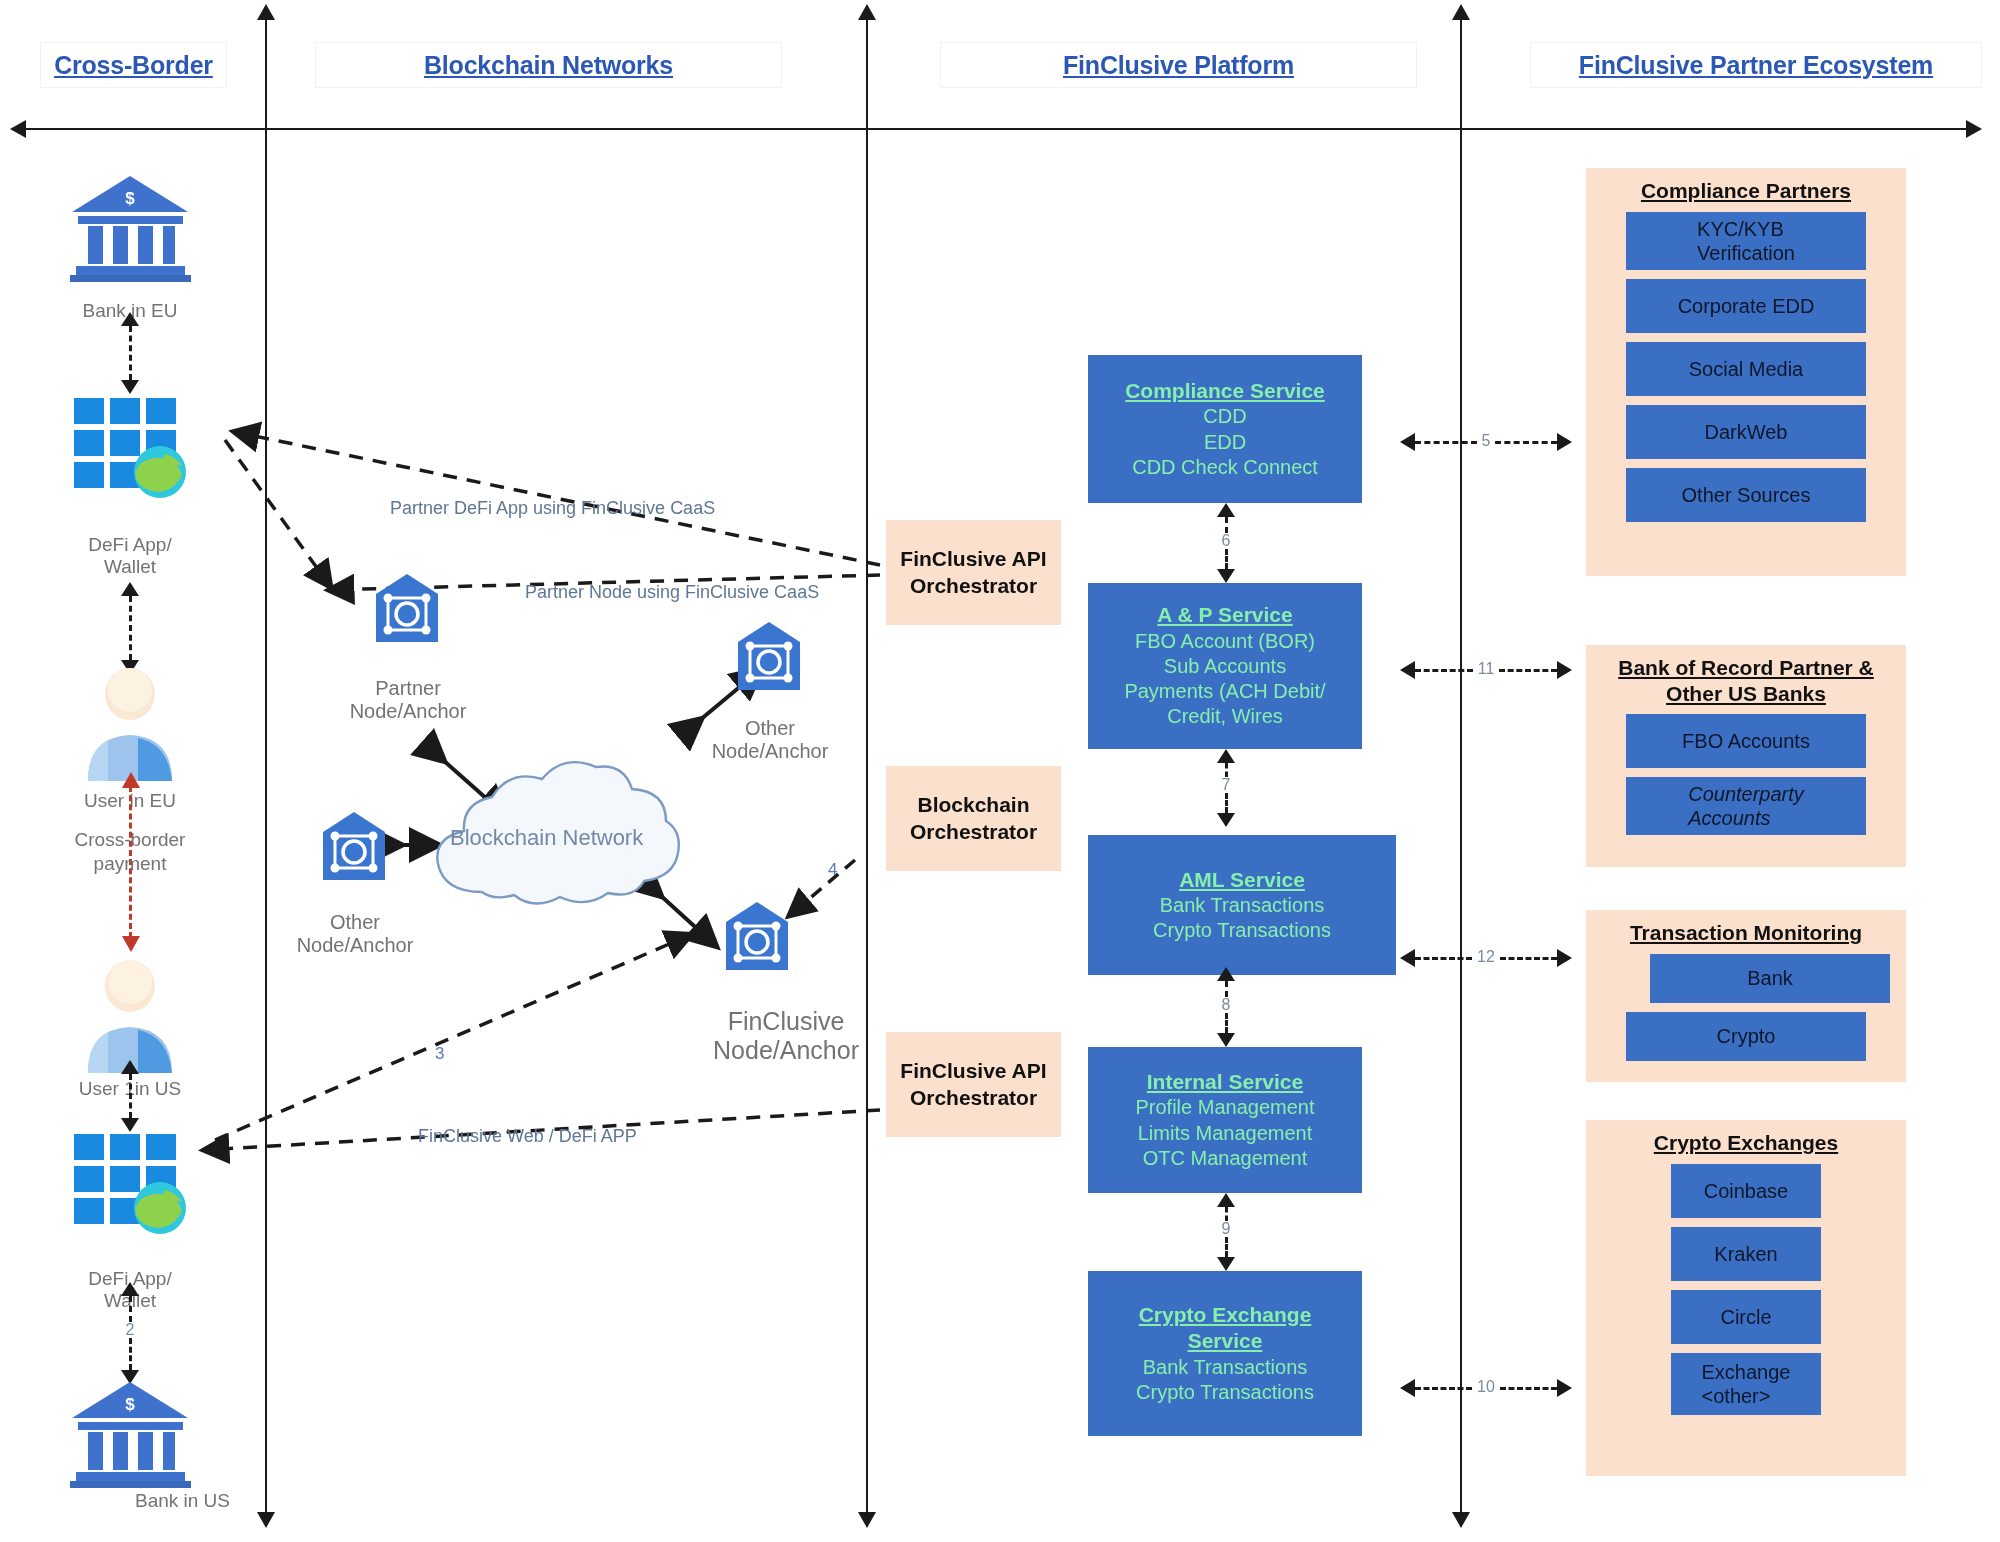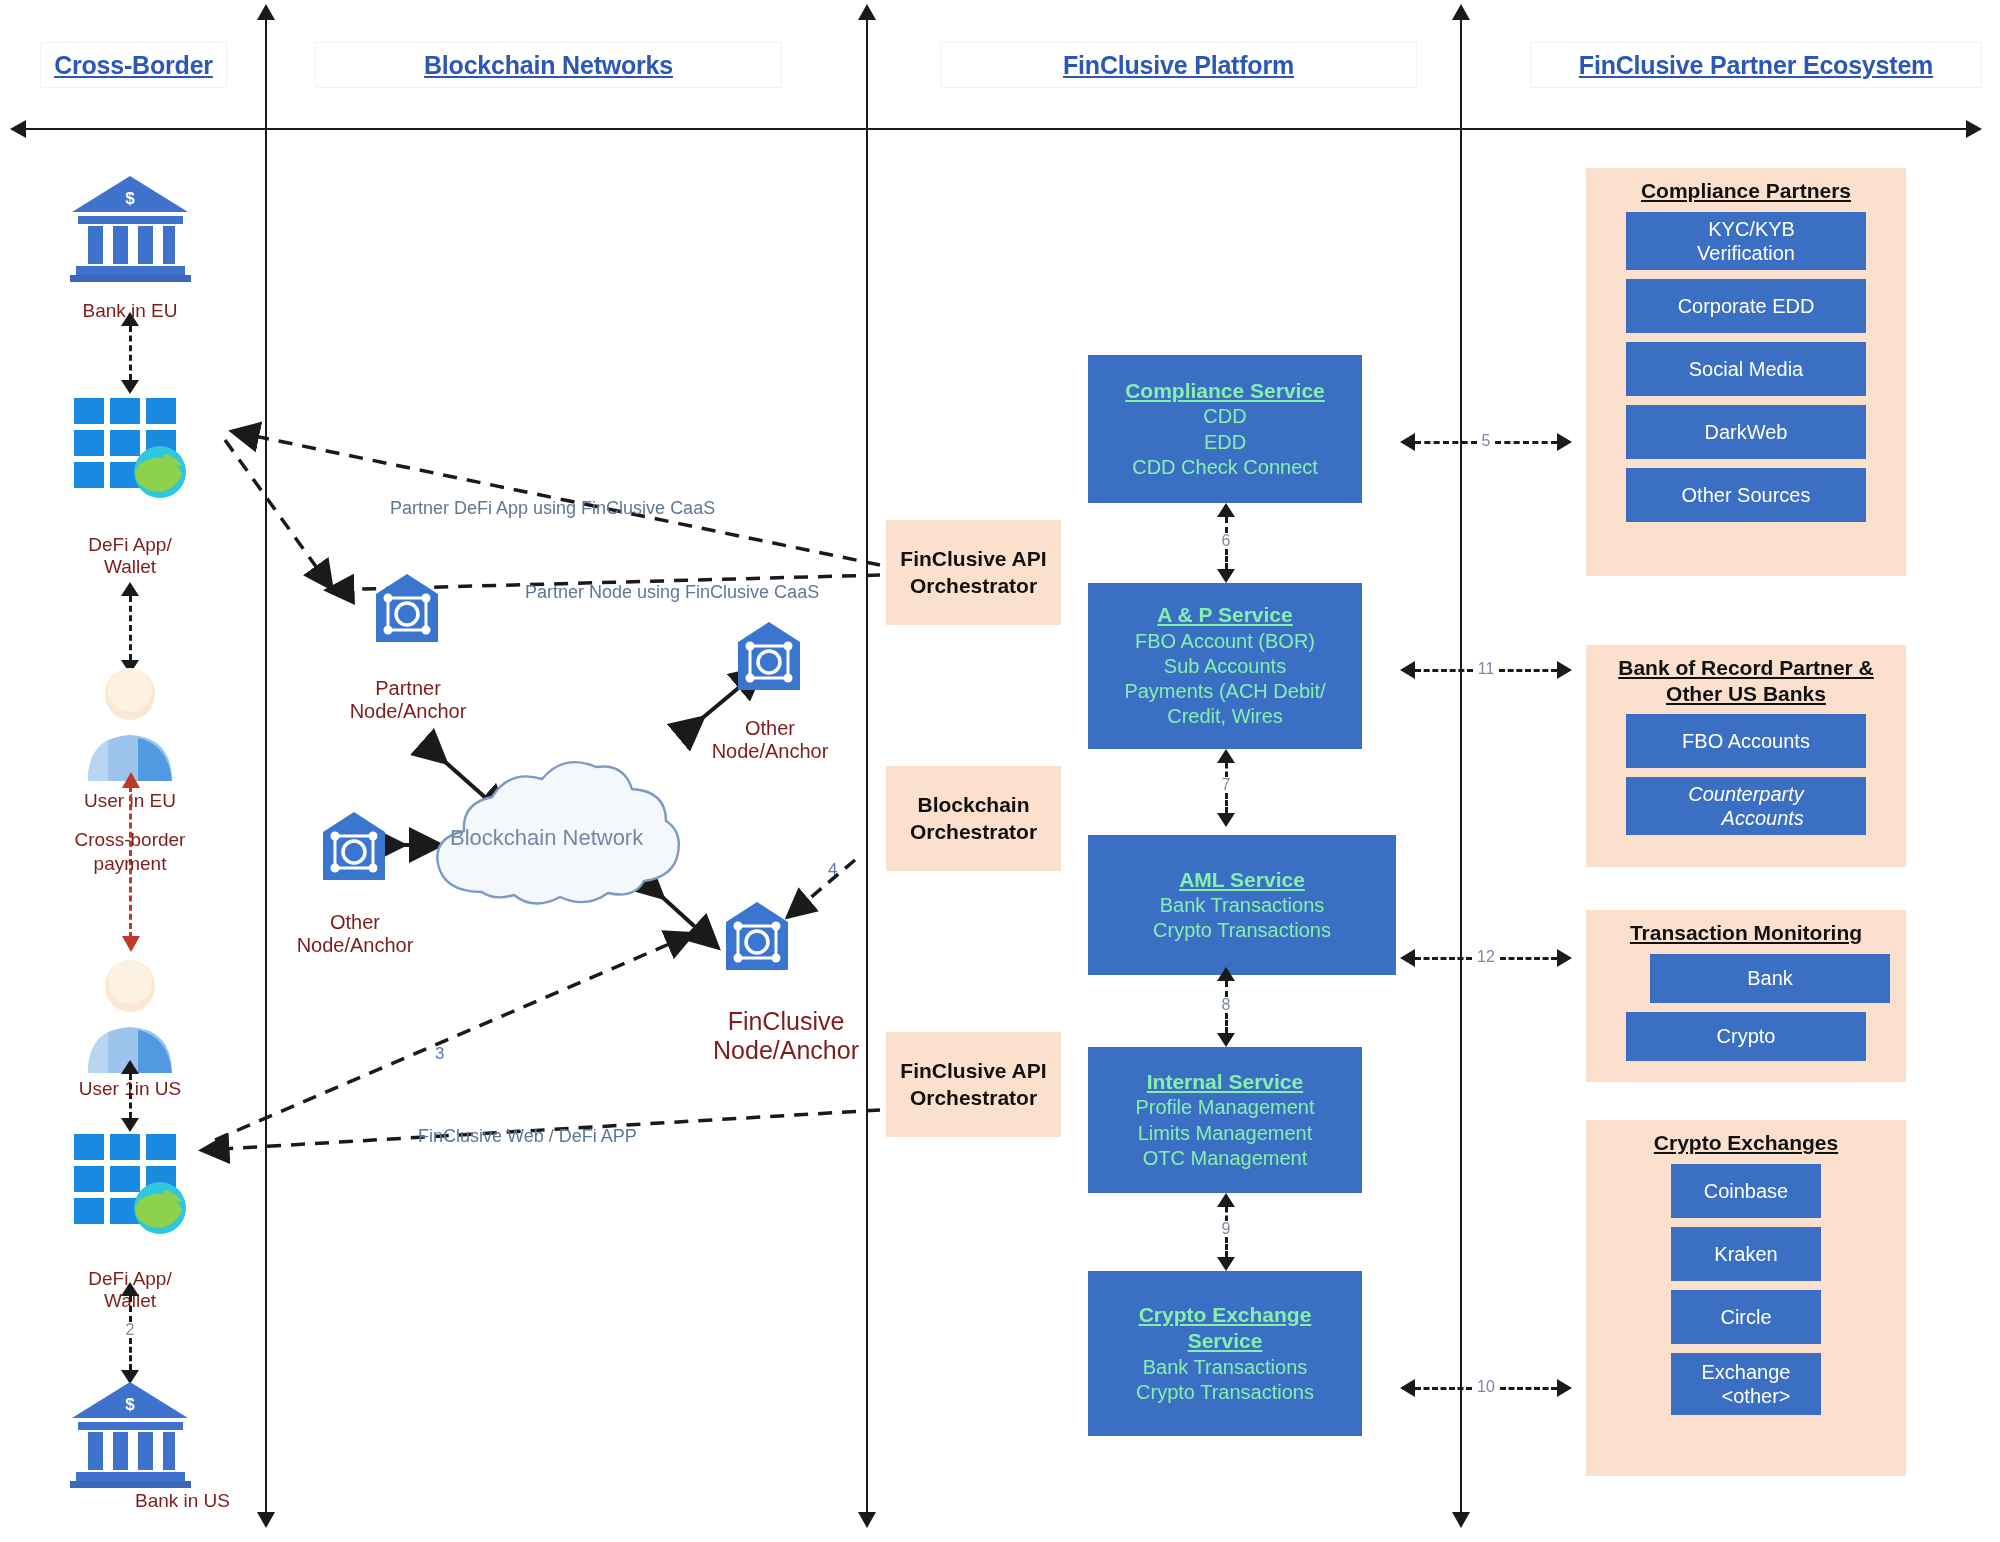--- a/index.html
+++ b/index.html
@@ -27,21 +27,21 @@
   .vline{position:absolute;width:2px;background:#1a1a1a;}
   .hline{position:absolute;height:2px;background:#1a1a1a;}
   .arrow-up{position:absolute;width:0;height:0;border-left:9px solid transparent;border-right:9px solid transparent;border-bottom:16px solid #1a1a1a;}
   .arrow-down{position:absolute;width:0;height:0;border-left:9px solid transparent;border-right:9px solid transparent;border-top:16px solid #1a1a1a;}
   .arrow-left{position:absolute;width:0;height:0;border-top:9px solid transparent;border-bottom:9px solid transparent;border-right:16px solid #1a1a1a;}
   .arrow-right{position:absolute;width:0;height:0;border-top:9px solid transparent;border-bottom:9px solid transparent;border-left:16px solid #1a1a1a;}
 
   
   .node-label{
     position:absolute;
-    color:#7f1d1d;
+    color:#737373;
     font-size:19px;
     text-align:center;
     line-height:1.15;
     width:200px;
   }
 
   
   .svc-box{
     position:absolute;
     background:#3a6fc4;
@@ -75,23 +75,23 @@
     background:#fbe0cd;
     box-sizing:border-box;
     padding:10px 0 12px 0;
     display:flex;flex-direction:column;align-items:center;
   }
   .panel-title{
     color:#111;font-weight:bold;font-size:21px;text-decoration:underline;
     text-align:center;line-height:1.22;margin-bottom:8px;
   }
   .panel-item{
-    background:#3a6fc4;color:#ffffff;
+    background:#3a6fc4;color:#0f172a;
     font-size:20px;line-height:1.2;
-    text-align:right;
+    text-align:left;
     display:flex;align-items:center;justify-content:center;
     box-sizing:border-box;
     margin-bottom:9px;
   }
 
   
   .dbl-conn{position:absolute;display:flex;align-items:center;}
   .dbl-conn .dash{
     flex:1;height:0;border-top:3px dashed #1a1a1a;
   }

